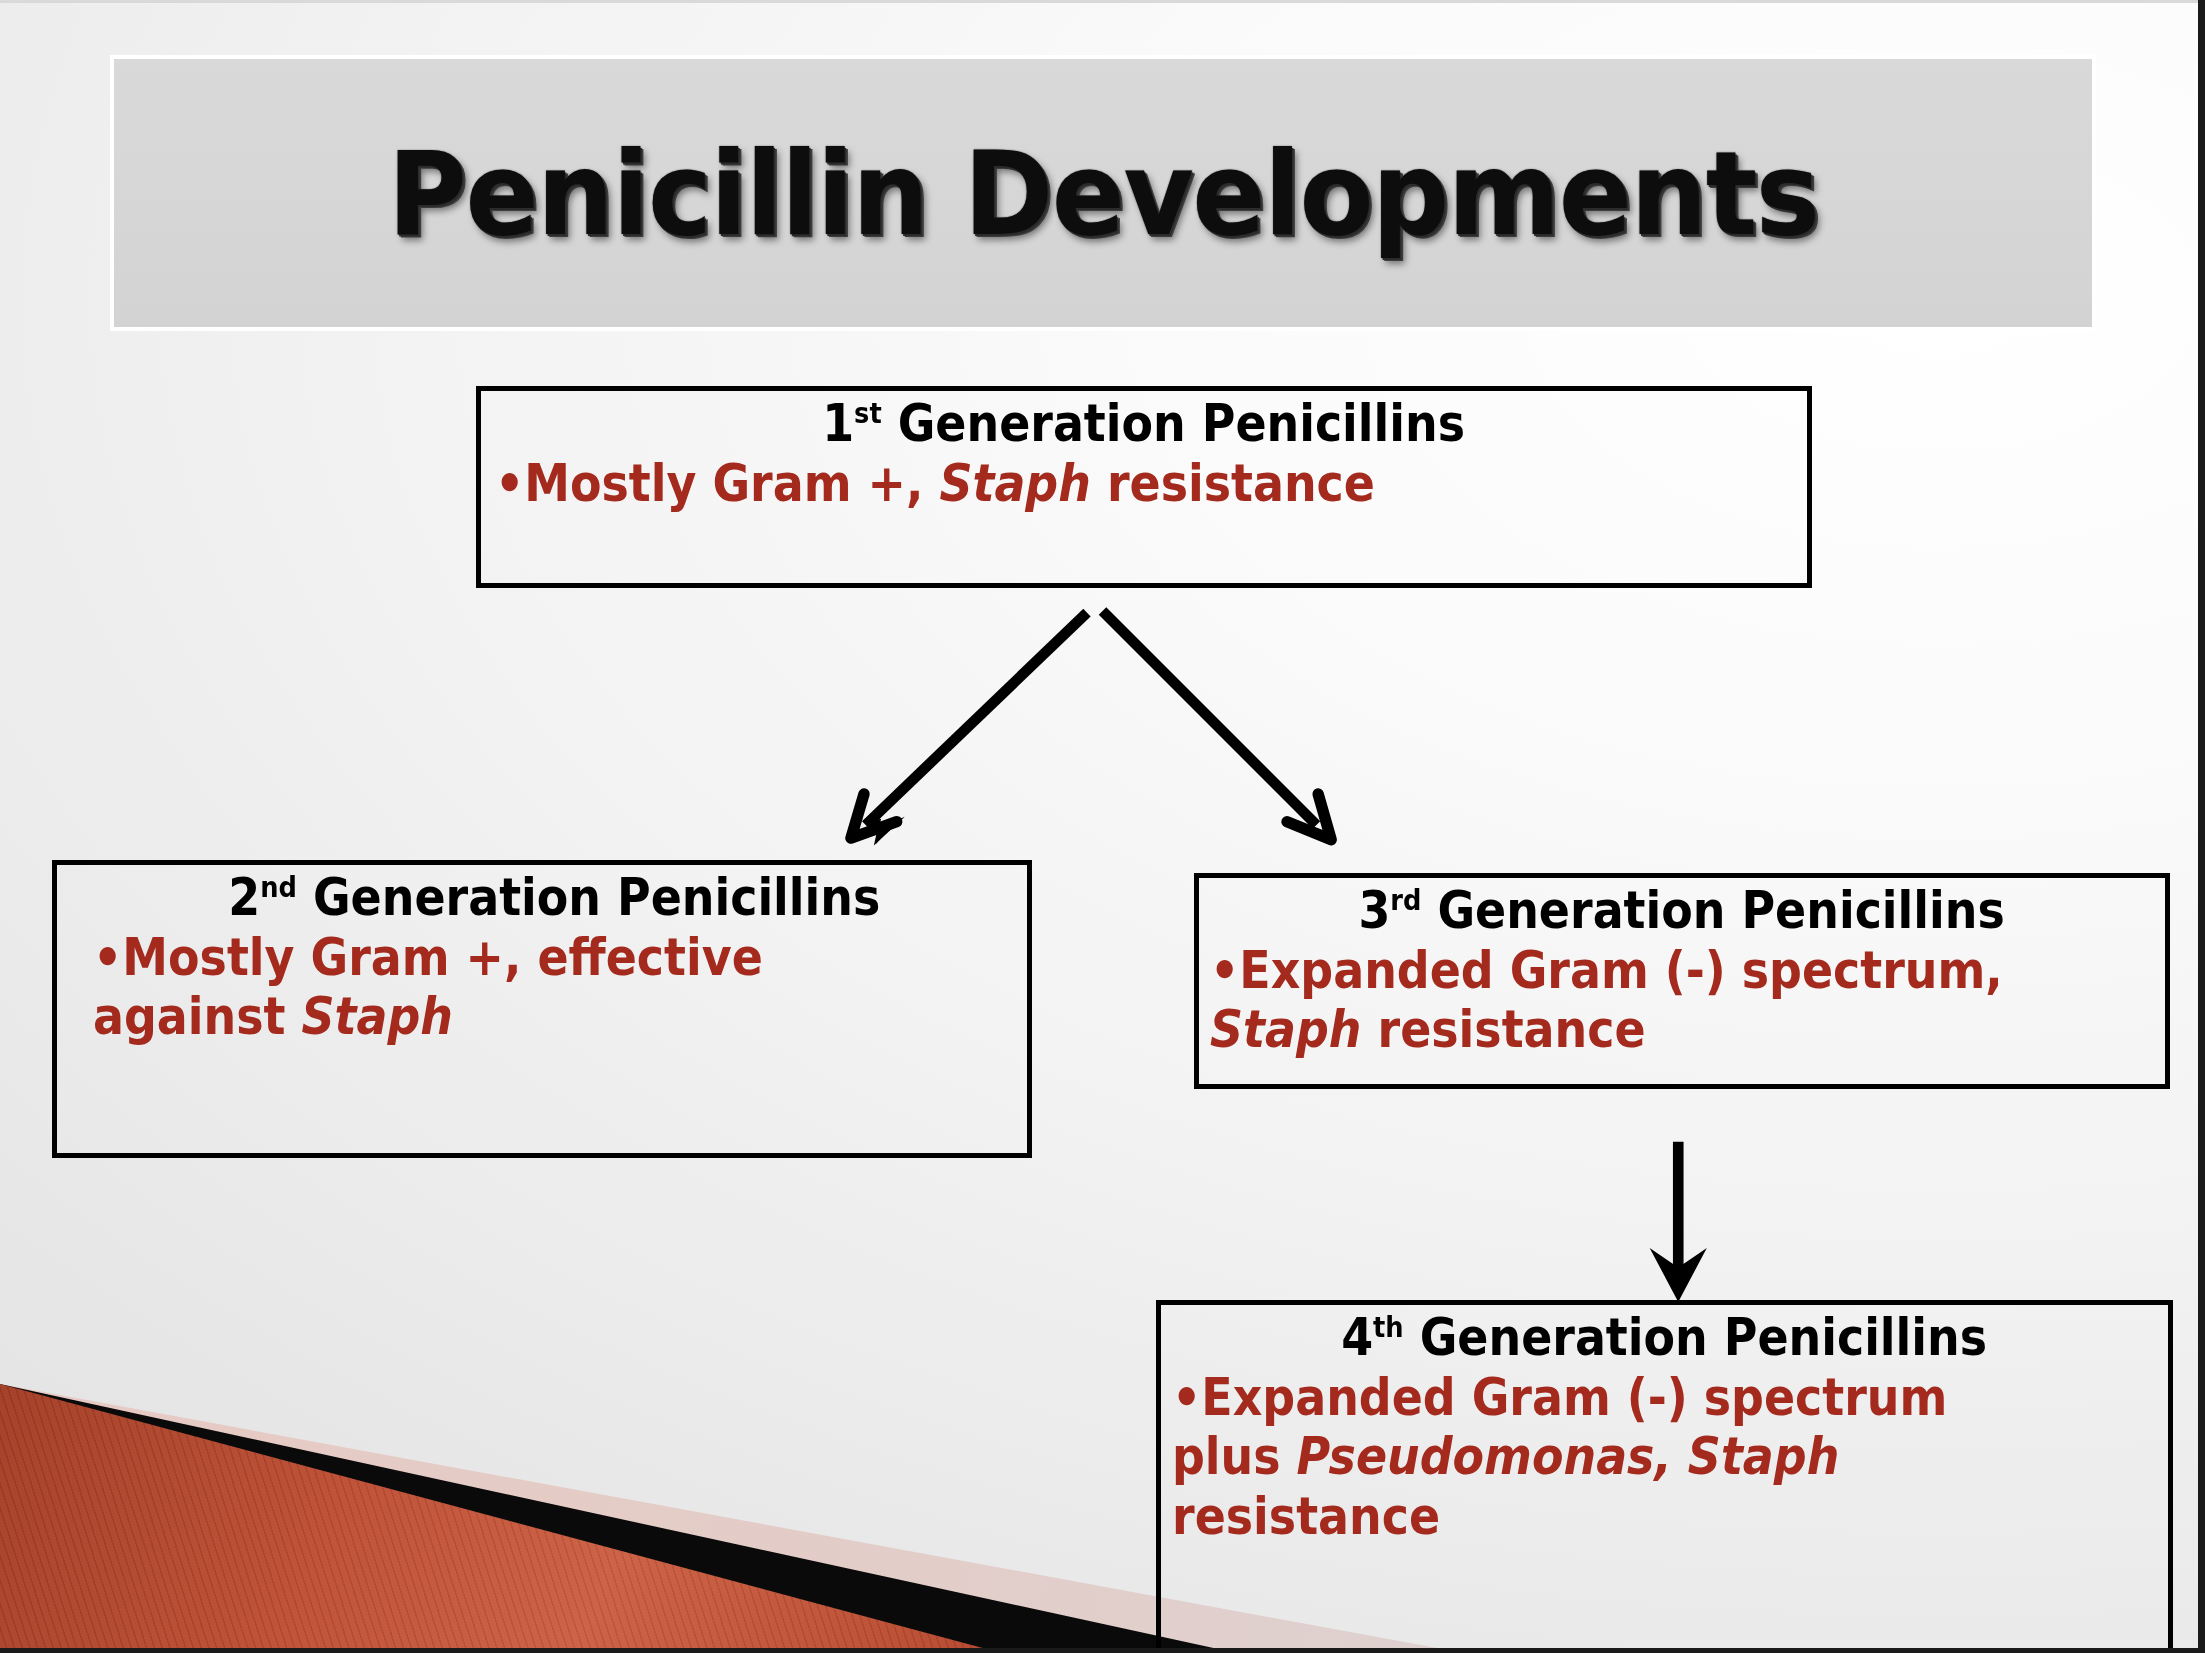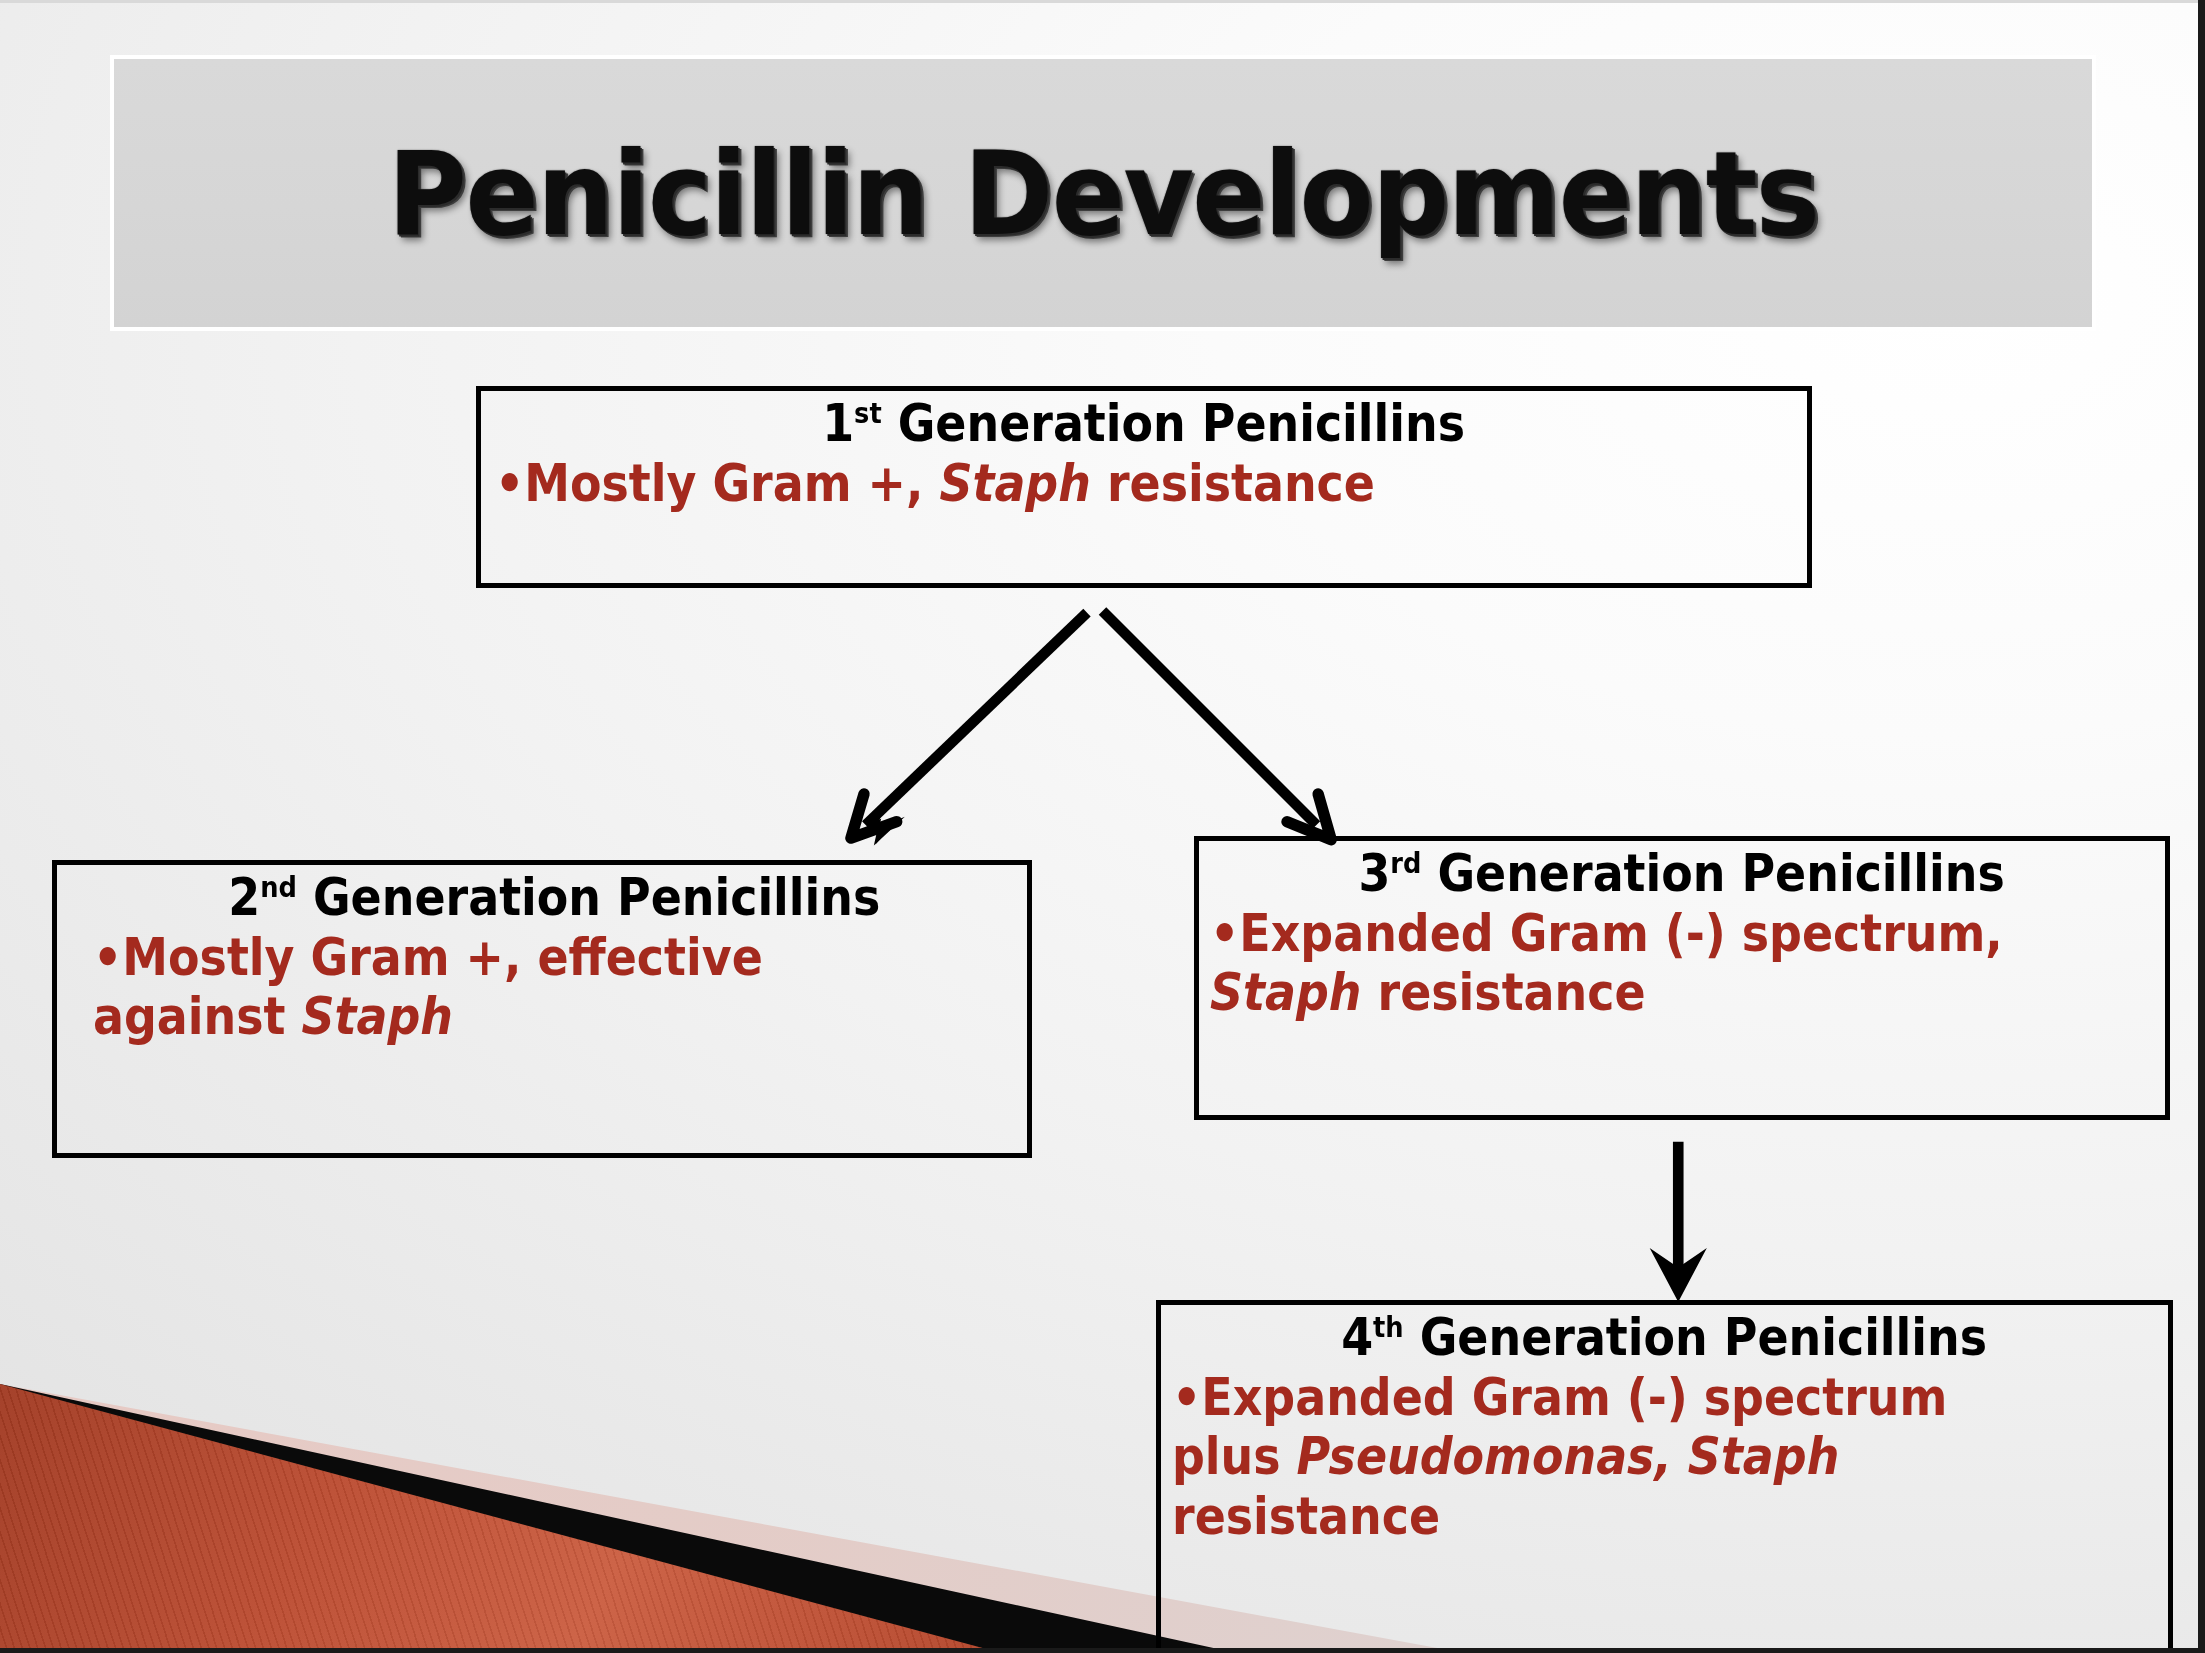--- a/index.html
+++ b/index.html
@@ -135,21 +135,21 @@
   .gen-body i { font-style: italic; }
 
   
   #box-gen1 { left: 476px;  top: 386px;  width: 1336px; height: 202px; }
   #box-gen1 .gen-title { text-align: center; }
   #box-gen1 .gen-body  { text-align: left; padding-left: 3.3px; }
 
   #box-gen2 { left: 52px;   top: 860px; width: 980px; height: 298px; padding-left: 36px; }
   #box-gen2 .gen-title { text-align: center; }
 
-  #box-gen3 { left: 1194px; top: 836px; width: 976px; height: 284px; }
+  #box-gen3 { left: 1194px; top: 873px; width: 976px; height: 216px; }
   #box-gen3 .gen-title { text-align: center; }
 
   #box-gen4 { left: 1156px; top: 1300px; width: 1017px; height: 359px; }
   #box-gen4 .gen-title { text-align: center; }
 
   
   #arrow-layer {
     position: absolute;
     left: 0; top: 0;
     width: 2205px; height: 1654px;

